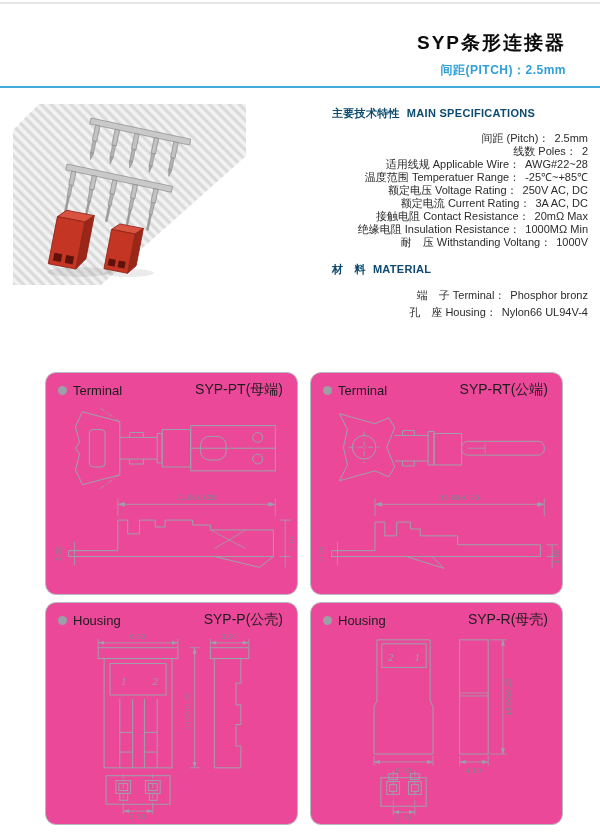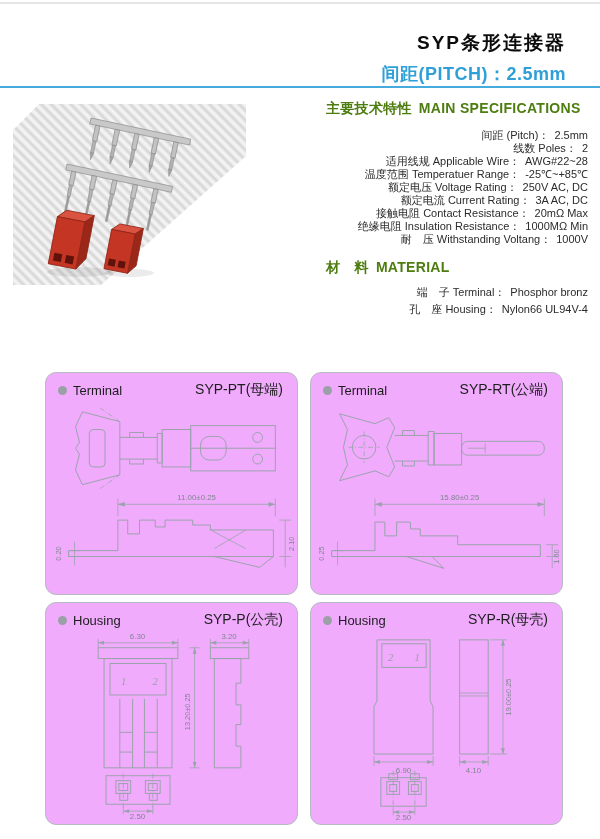--- a/index.html
+++ b/index.html
@@ -5,38 +5,38 @@
   html,body { margin:0; padding:0; background:#fff; }
   .page {
     position:relative; width:600px; height:839px; background:#ffffff;
     font-family:"Liberation Sans", sans-serif; overflow:hidden;
   }
   .topline { position:absolute; top:2px; left:0; width:600px; height:2px; background:#e3e5e7; }
   .rule { position:absolute; top:86px; left:0; width:600px; height:2px; background:#45abdd; }
 
   .hdr { position:absolute; top:30px; right:34px; text-align:right; }
   .hdr-title { font-size:19px; font-weight:bold; color:#0c0c0c; letter-spacing:2px; }
-  .hdr-sub { margin-top:6px; font-size:18px; font-weight:bold; color:#2f9fd8; letter-spacing:0.5px; }
+  .hdr-sub { margin-top:6px; font-size:12px; font-weight:bold; color:#2f9fd8; letter-spacing:0.5px; }
 
   .photo { position:absolute; left:13px; top:104px; width:233px; height:181px; }
   .photo svg { display:block; width:233px; height:181px; }
 
   .specs { position:absolute; left:322px; top:96px; width:266px; }
-  .spec-h { font-size:14px; font-weight:bold; color:#4d7c0f; margin:4px; letter-spacing:0.3px; }
+  .spec-h { font-size:11px; font-weight:bold; color:#0c4a6e; margin:10px; letter-spacing:0.3px; }
   .spec-h .en { margin-left:7px; }
   .spec-list { margin:11px 0 0 0; }
   .spec-row { font-size:11px; color:#2b2b2b; line-height:13px; white-space:nowrap;text-align:right; }
   .spec-row .val { margin-left:5px; }
   .mat-h { margin-top:13px; }
   .mat-list { margin-top:7px; }
   .mat-list .spec-row { line-height:17px; }
 
   .panel {
     position:absolute; width:253px; height:223px; box-sizing:border-box;
-    border:1.5px solid #b6bbc1; border-radius:11px; background:#f0abfc;
+    border:1.5px solid #b6bbc1; border-radius:11px; background:#ec4899;
   }
   .panel-head {
     display:flex; justify-content:space-between; align-items:center;
     padding:8px 14px 0 12px; font-size:13px; color:#1d1d1d;
   }
   .cat { display:flex; align-items:center; gap:6px; }
   .dot { width:9px; height:9px; border-radius:50%; background:#9aa0a6; }
   .model { font-size:14px; color:#1d1d1d; }
   .panel svg { display:block; width:100%; height:190px; margin-top:1px; }
 

